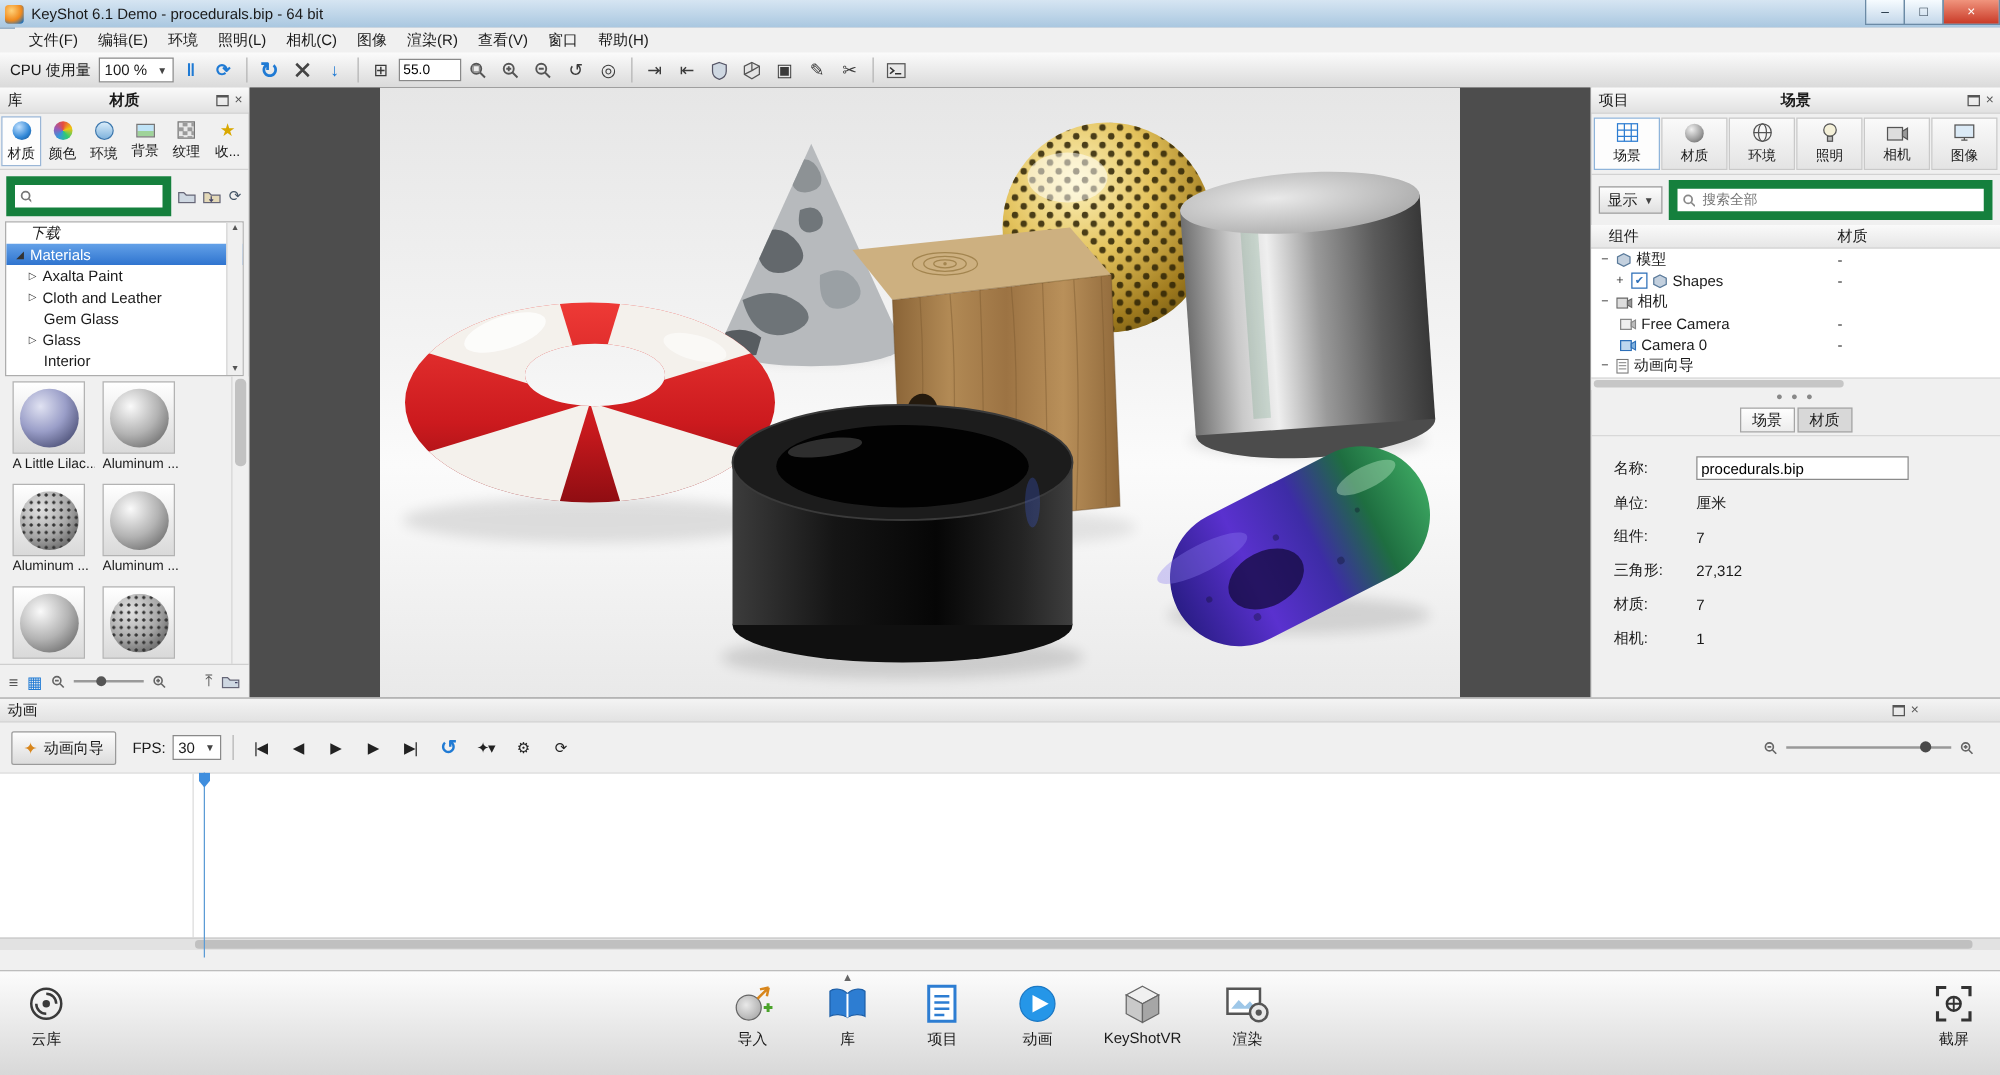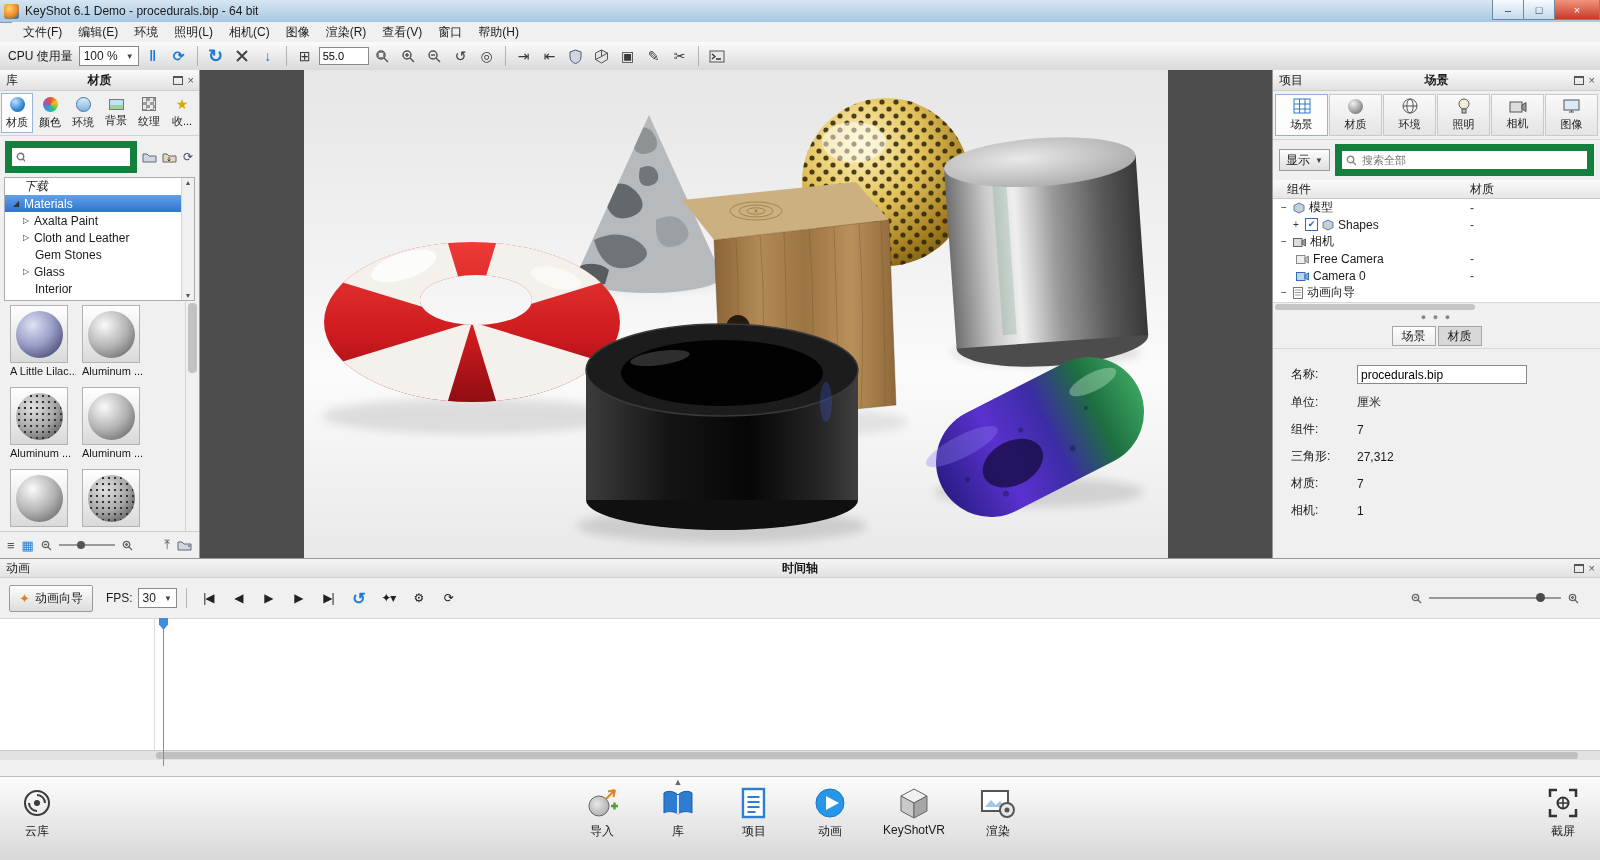--- a/index.html
+++ b/index.html
@@ -357,21 +357,21 @@
       </div>
       <div class="tree-row ind1">
         <span class="tw">▷</span>
         <span>Axalta Paint</span>
       </div>
       <div class="tree-row ind1">
         <span class="tw">▷</span>
         <span>Cloth and Leather</span>
       </div>
       <div class="tree-row ind2">
-        <span>Gem Stones</span>
+        <span>Gem Glass</span>
       </div>
       <div class="tree-row ind1">
         <span class="tw">▷</span>
         <span>Glass</span>
       </div>
       <div class="tree-row ind2">
         <span>Interior</span>
       </div>
       <div class="tree-scroll">
         <span>▲</span>
@@ -759,21 +759,20 @@
       <div class="si-row">
         <span class="si-label">相机:</span>
         <span>1</span>
       </div>
     </div>
   </div>
 
   <div class="timeline">
     <div class="tl-head">
       <span class="ph-left">动画</span>
-      <span class="ph-title">时间轴</span>
       <span class="head-icons">
         <span class="undock"></span>
         <span class="close-x">×</span>
       </span>
     </div>
     <div class="tl-toolbar">
       <div class="wizard-btn">
         <span class="wiz-ic">✦</span>
         <span>动画向导</span>
       </div>

